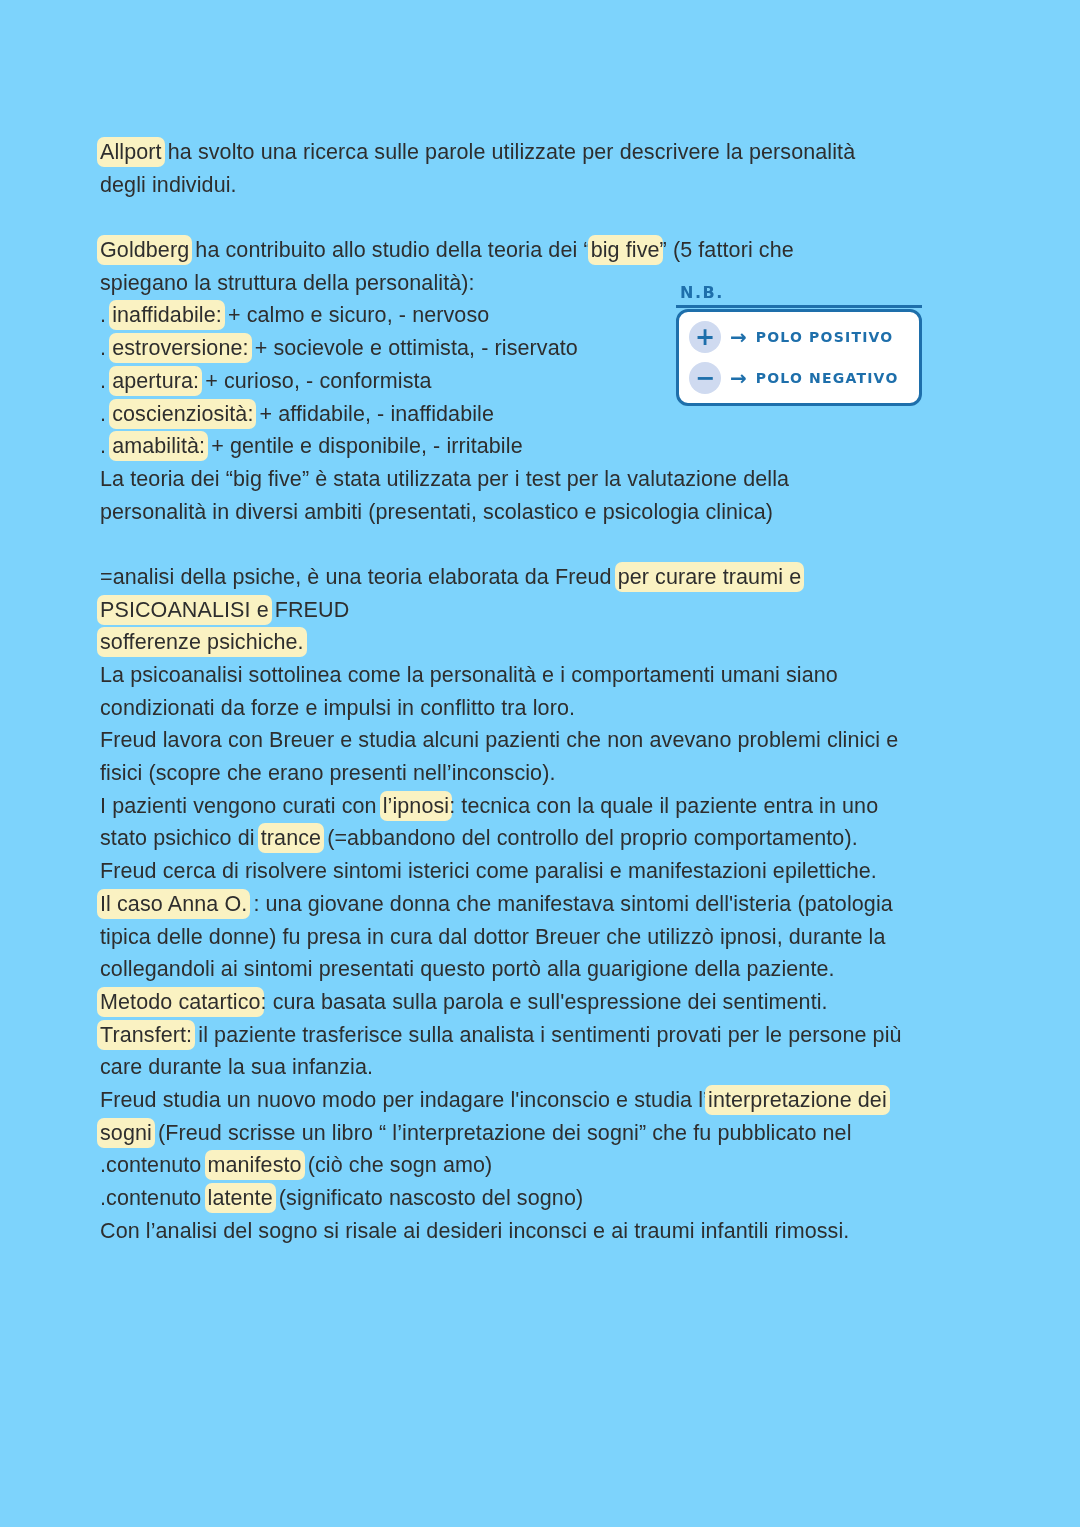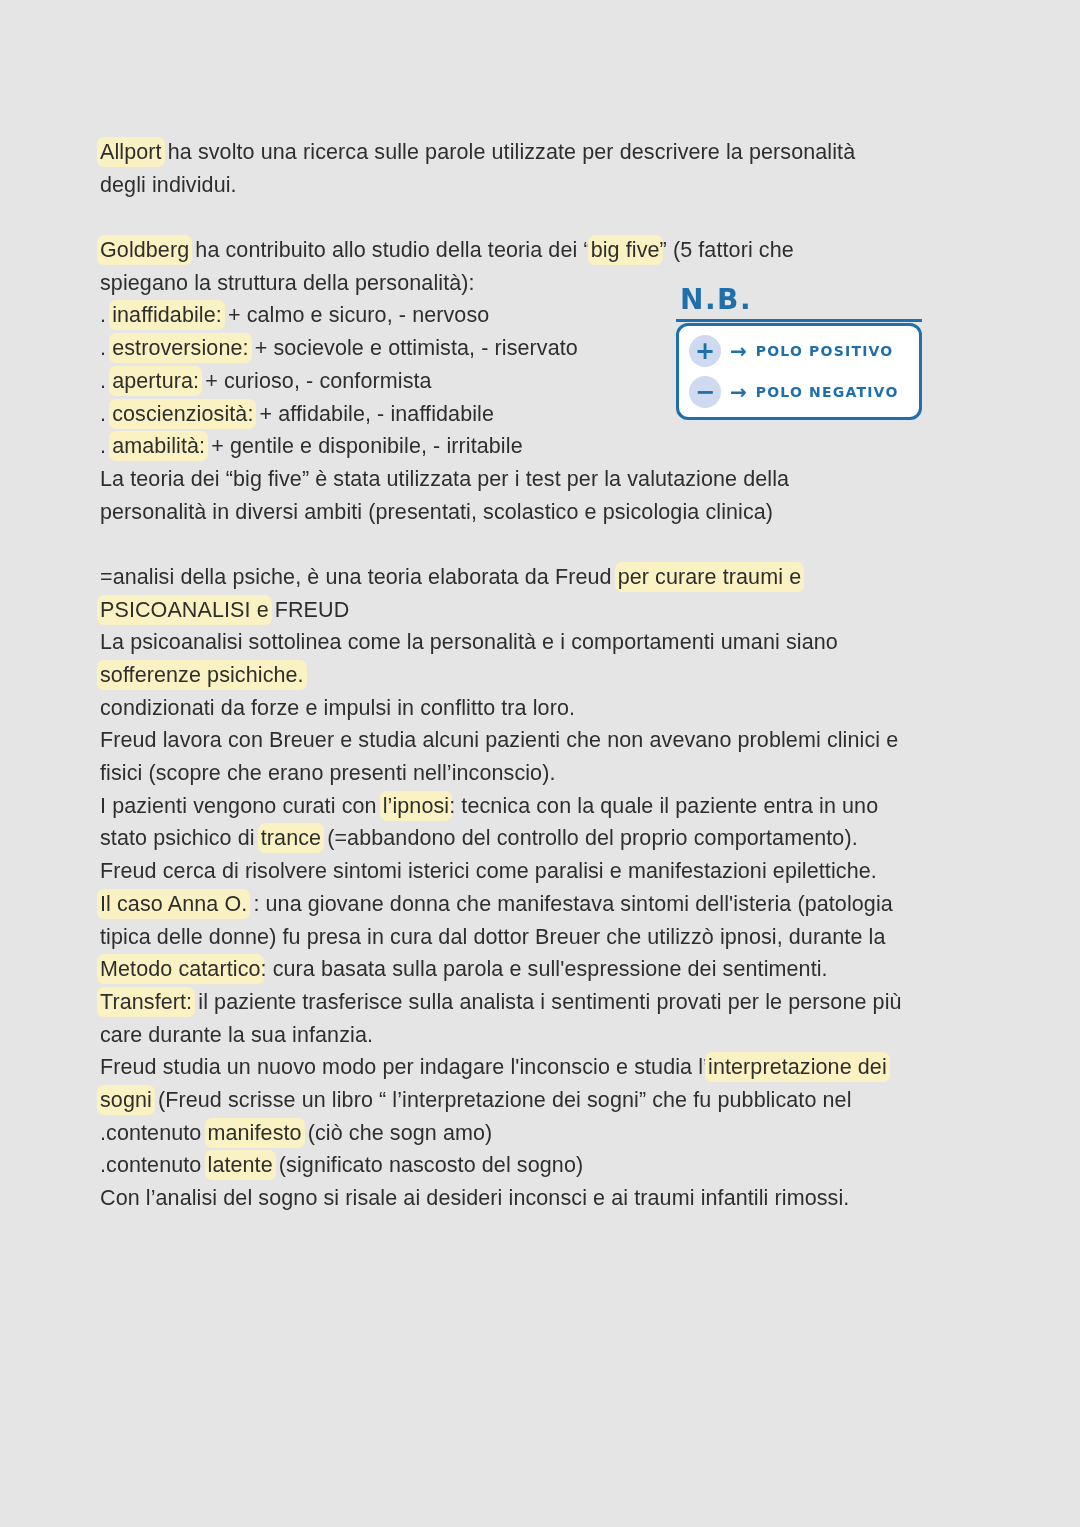--- a/index.html
+++ b/index.html
@@ -1,19 +1,19 @@
 <!DOCTYPE html>
 <html><head>
 <meta charset="utf-8">
 <style>
   html,body { margin:0; padding:0; background:#ffffff; }
   .page {
     position:relative;
     width:1080px; height:1527px;
-    background:#e5e5e5;
+    background:#7dd3fc;
     overflow:hidden;
     font-family:"Liberation Sans", sans-serif;
   }
   .doc {
     position:absolute;
     left:100px; top:136px; width:910px;
     font-size:21.5px;
     line-height:32.7px;
     color:#2e2e2e;
     letter-spacing:0.1px;
@@ -27,21 +27,21 @@
   }
   
   .nb {
     position:absolute;
     left:676px; top:283px; width:246px;
     color:#1e6fab;
     font-family:"DejaVu Sans", sans-serif;
     font-weight:bold;
   }
   .nb-label {
-    font-size:28px;
+    font-size:16px;
     letter-spacing:1.5px;
     padding:0 0 3px 4px;
     border-bottom:3px solid #1e6fab;
   }
   .nb-box {
     border:3px solid #1e6fab;
     border-radius:12px;
     background:#ffffff;
     padding:9px 10px;
     margin-top:1px;
@@ -72,30 +72,31 @@
       <div class="line"><span>. </span><span class="hl">inaffidabile:</span><span> + calmo e sicuro, - nervoso</span></div>
       <div class="line"><span>. </span><span class="hl">estroversione:</span><span> + socievole e ottimista, - riservato</span></div>
       <div class="line"><span>. </span><span class="hl">apertura:</span><span> + curioso, - conformista</span></div>
       <div class="line"><span>. </span><span class="hl">coscienziosità:</span><span> + affidabile, - inaffidabile</span></div>
       <div class="line"><span>. </span><span class="hl">amabilità:</span><span> + gentile e disponibile, - irritabile</span></div>
       <div class="line"><span>La teoria dei “big five” è stata utilizzata per i test per la valutazione della</span></div>
       <div class="line"><span>personalità in diversi ambiti (presentati, scolastico e psicologia clinica)</span></div>
       <div class="line">&nbsp;</div>
       <div class="line"><span>=analisi della psiche, è una teoria elaborata da Freud </span><span class="hl">per curare traumi e</span></div>
       <div class="line"><span class="hl">PSICOANALISI e</span><span> FREUD</span></div>
+      <div class="line"><span class="hl">sofferenze psichiche.</span></div>
       <div class="line"><span>La psicoanalisi sottolinea come la personalità e i comportamenti umani siano</span></div>
-      <div class="line"><span class="hl">sofferenze psichiche.</span></div>
       <div class="line"><span>condizionati da forze e impulsi in conflitto tra loro.</span></div>
       <div class="line"><span>Freud lavora con Breuer e studia alcuni pazienti che non avevano problemi clinici e</span></div>
       <div class="line"><span>fisici (scopre che erano presenti nell’inconscio).</span></div>
       <div class="line"><span>I pazienti vengono curati con </span><span class="hl">l’ipnosi</span><span>: tecnica con la quale il paziente entra in uno</span></div>
       <div class="line"><span>stato psichico di </span><span class="hl">trance</span><span> (=abbandono del controllo del proprio comportamento).</span></div>
       <div class="line"><span>Freud cerca di risolvere sintomi isterici come paralisi e manifestazioni epilettiche.</span></div>
       <div class="line"><span class="hl">Il caso Anna O.</span><span> : una giovane donna che manifestava sintomi dell'isteria (patologia</span></div>
       <div class="line"><span>tipica delle donne) fu presa in cura dal dottor Breuer che utilizzò ipnosi, durante la</span></div>
+      <div class="line"><span>collegandoli ai sintomi presentati questo portò alla guarigione della paziente.</span></div>
       <div class="line"><span class="hl">Metodo catartico</span><span>: cura basata sulla parola e sull'espressione dei sentimenti.</span></div>
       <div class="line"><span class="hl">Transfert:</span><span> il paziente trasferisce sulla analista i sentimenti provati per le persone più</span></div>
       <div class="line"><span>care durante la sua infanzia.</span></div>
       <div class="line"><span>Freud studia un nuovo modo per indagare l'inconscio e studia l’</span><span class="hl">interpretazione dei</span></div>
       <div class="line"><span class="hl">sogni</span><span> (Freud scrisse un libro “ l’interpretazione dei sogni” che fu pubblicato nel</span></div>
       <div class="line"><span>.contenuto </span><span class="hl">manifesto</span><span> (ciò che sogn amo)</span></div>
       <div class="line"><span>.contenuto </span><span class="hl">latente</span><span> (significato nascosto del sogno)</span></div>
       <div class="line"><span>Con l’analisi del sogno si risale ai desideri inconsci e ai traumi infantili rimossi.</span></div>
     </div>
 

